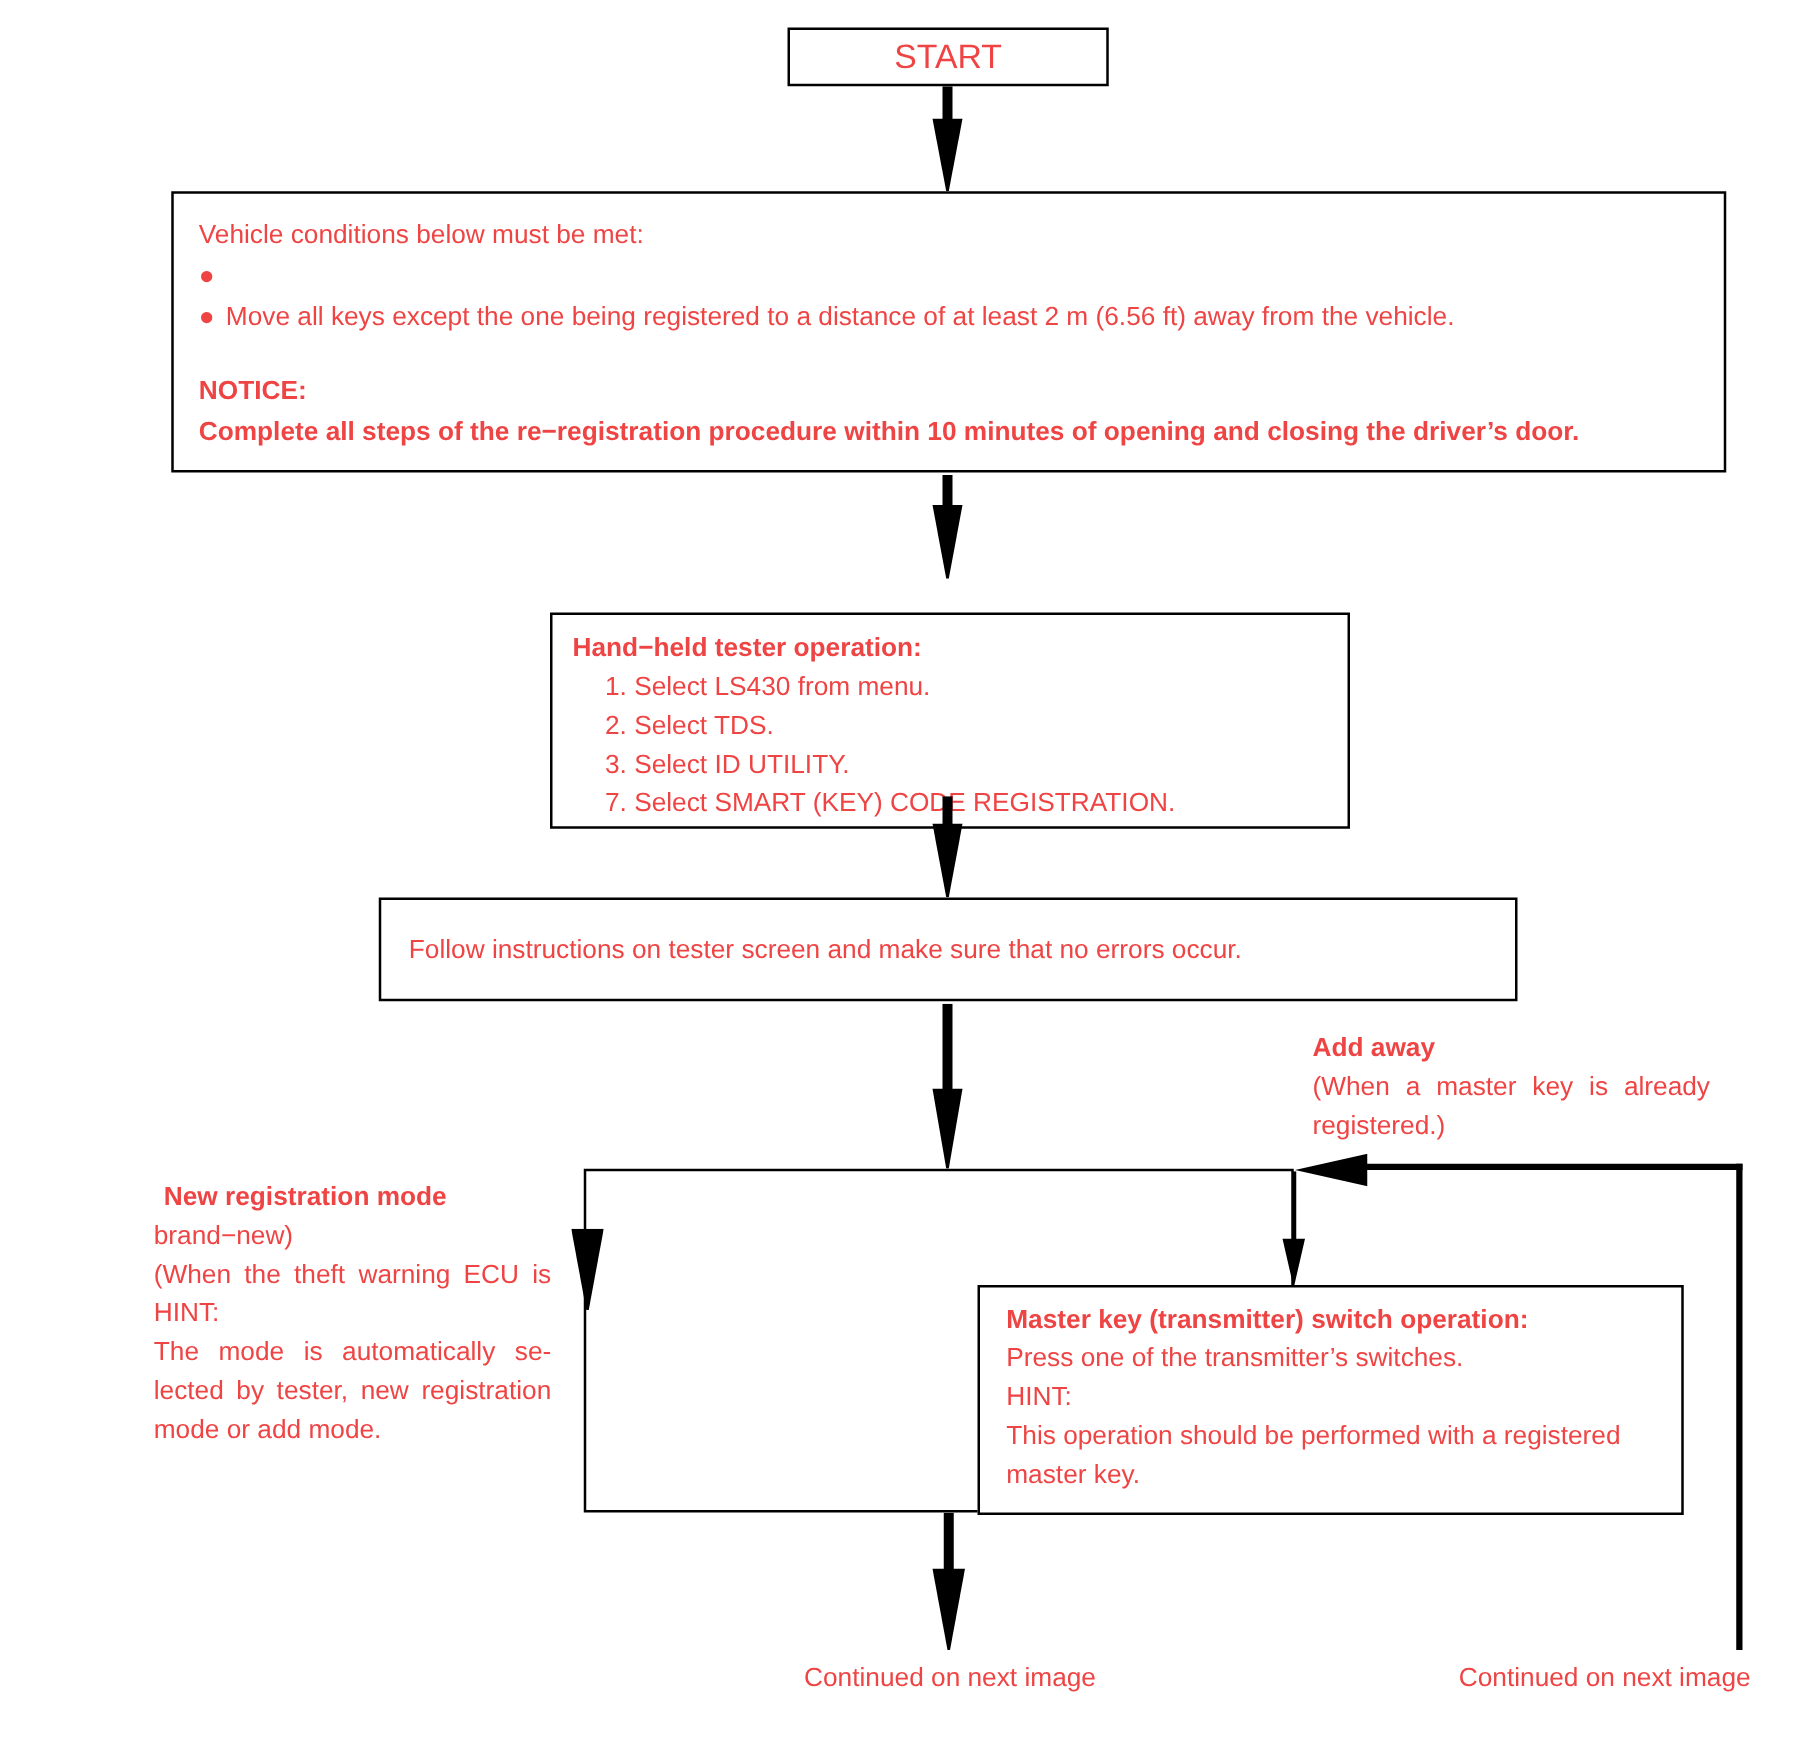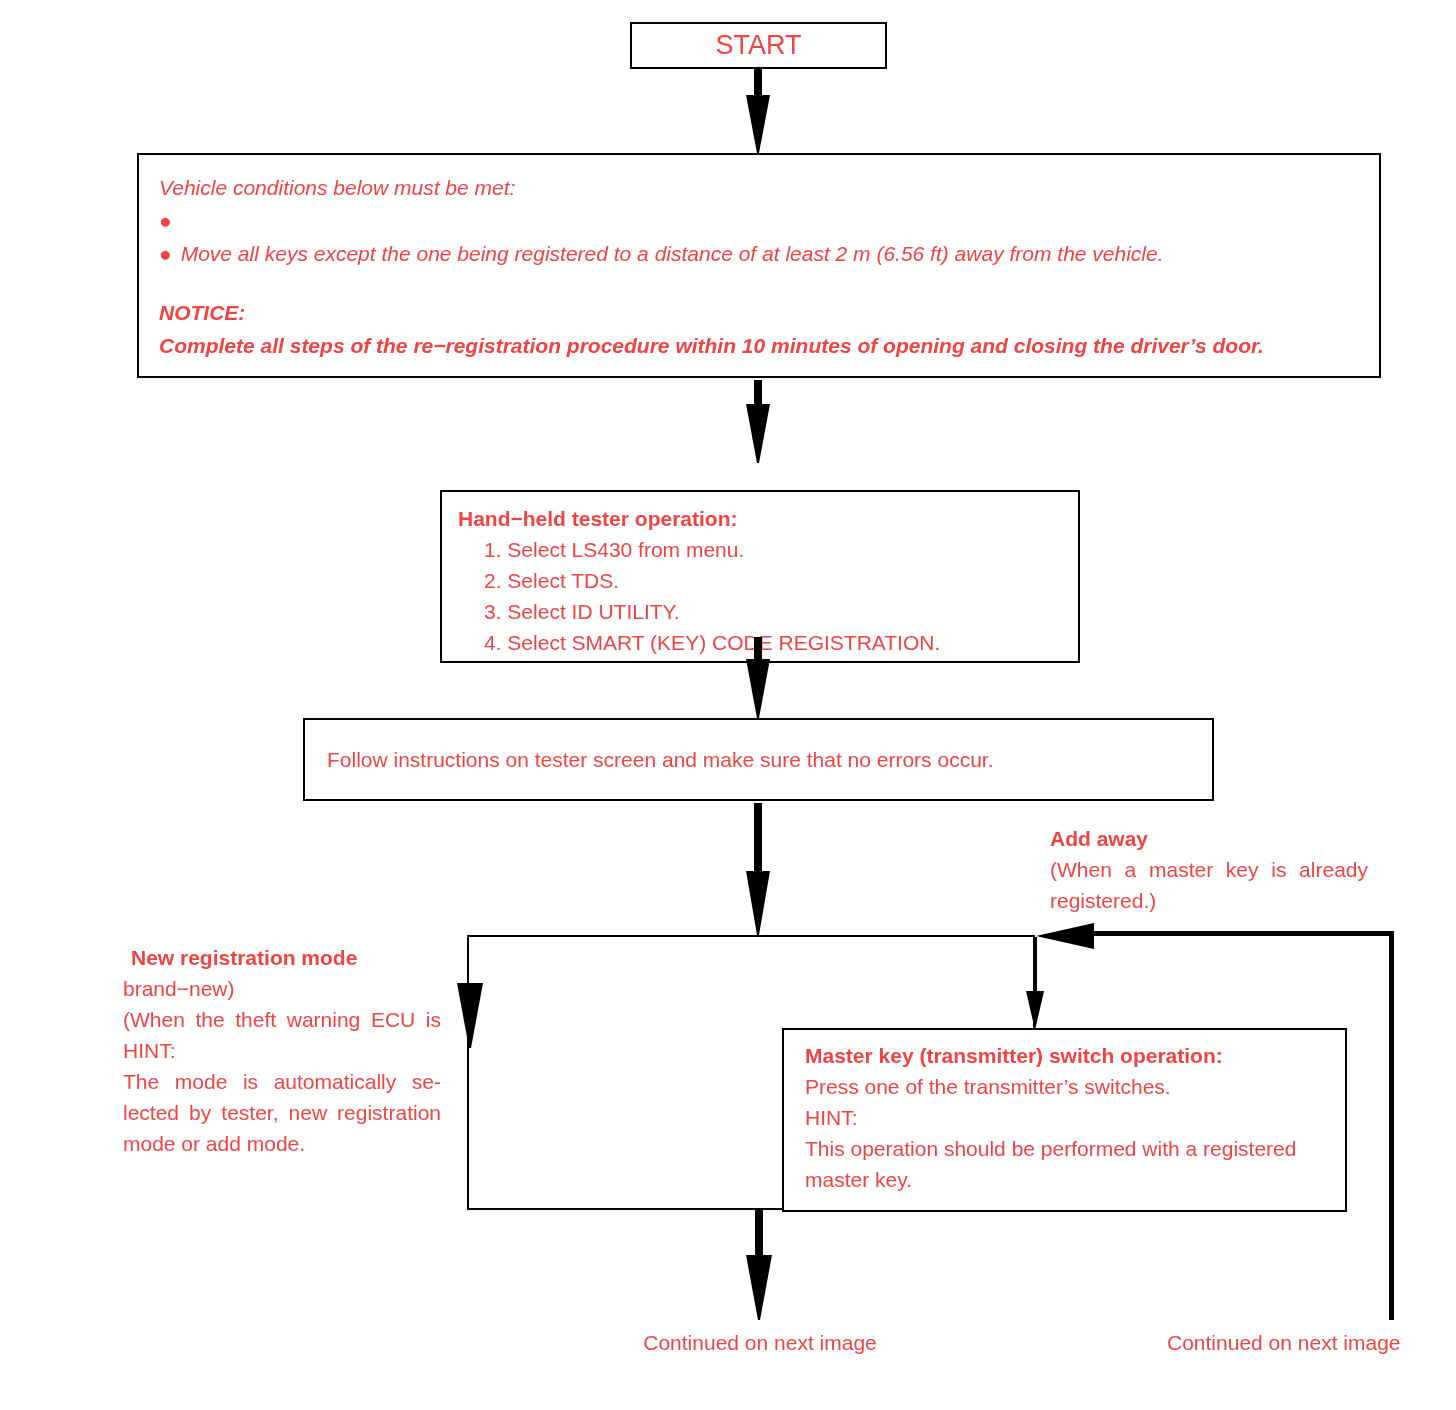--- a/index.html
+++ b/index.html
@@ -16,21 +16,21 @@
     font-size: 21px;
     color: #ef4444;
     overflow: hidden;
   }
   .box {
     position: absolute;
     border: 2px solid #000000;
     background: #ffffff;
     box-sizing: border-box;
   }
-  .line { line-height: 33px; white-space: nowrap; font-style: italic; }
+  .line { line-height: 33px; white-space: nowrap; }
   .ln   { line-height: 31px; white-space: nowrap; }
   .bold { font-weight: bold; }
   .abs  { position: absolute; }
   .just {
     text-align: justify;
     text-align-last: justify;
     white-space: normal;
   }
   .thickline {
     position: absolute;
@@ -75,21 +75,21 @@
     <rect x="9" y="0" width="8" height="28"></rect>
     <polygon points="1,24 25,24 14,83 12,83"></polygon>
   </svg>
 
   <div class="box" style="left:440px; top:462px; width:640px; height:173px; padding:11px 10px 0 16px;margin-top:28px;">
     <div class="ln bold">Hand−held tester operation:</div>
     <div class="steps">
       <div class="ln">1. Select LS430 from menu.</div>
       <div class="ln">2. Select TDS.</div>
       <div class="ln">3. Select ID UTILITY.</div>
-      <div class="ln">4. Select SMART (KEY) CODE REGISTRATION.</div>
+      <div class="ln">7. Select SMART (KEY) CODE REGISTRATION.</div>
     </div>
   </div>
 
   <svg class="arrow" style="left:745px; top:637px;" width="26" height="81" viewBox="0 0 26 81">
     <rect x="9" y="0" width="8" height="26"></rect>
     <polygon points="1,22 25,22 14,81 12,81"></polygon>
   </svg>
 
   <div class="box" style="left:303px; top:718px; width:911px; height:83px; display:flex; align-items:center; padding-left:22px;">
     <span>Follow instructions on tester screen and make sure that no errors occur.</span>

